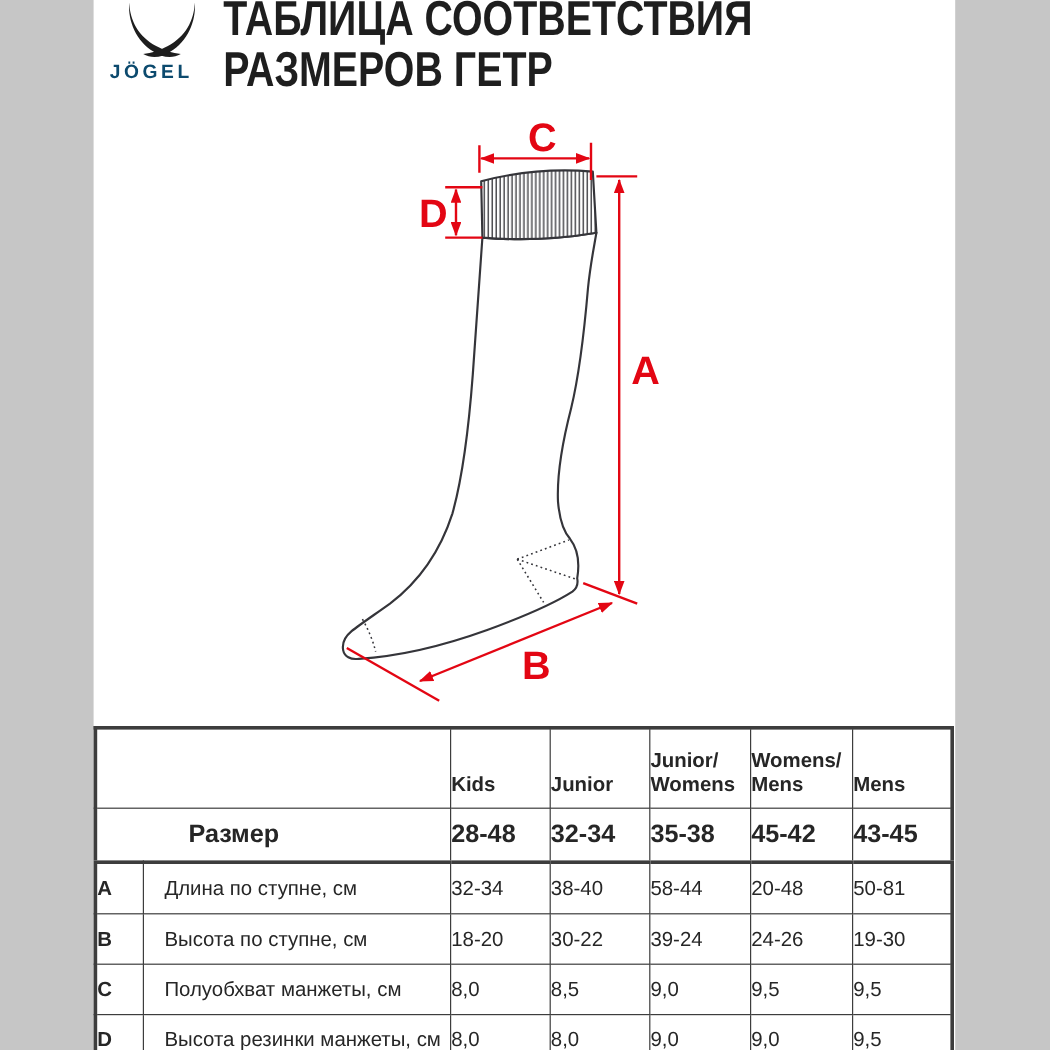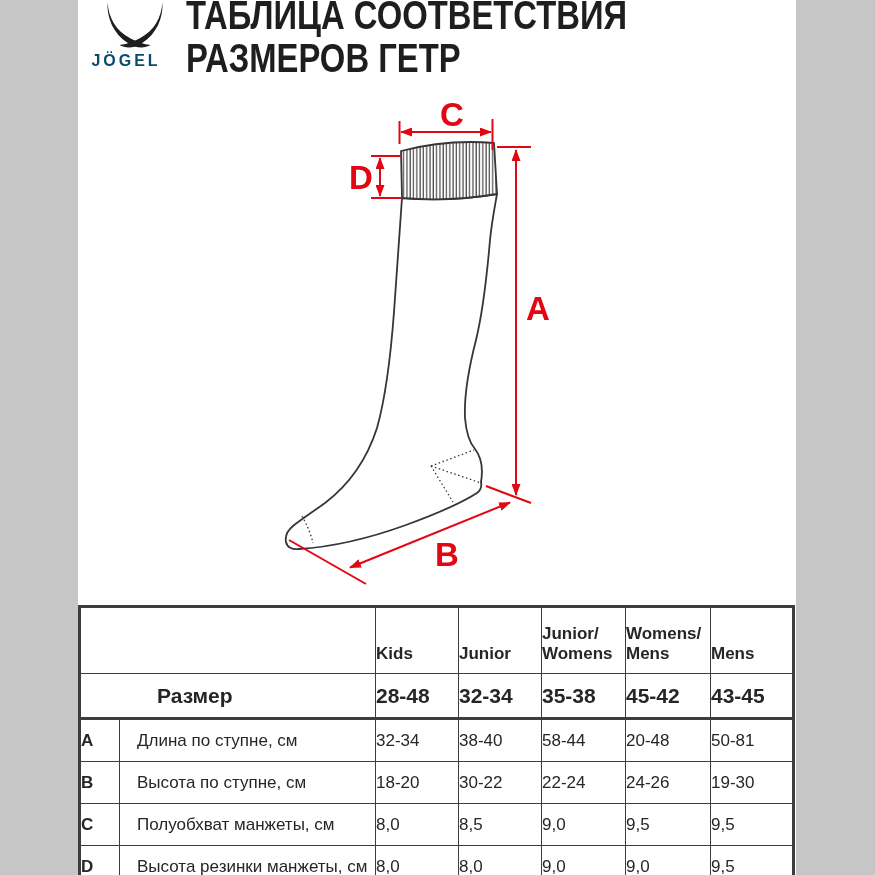--- a/index.html
+++ b/index.html
@@ -167,21 +167,21 @@
         <td>38-40</td>
         <td>58-44</td>
         <td>20-48</td>
         <td>50-81</td>
       </tr>
       <tr class="r-data">
         <td class="letter">B</td>
         <td class="rowlabel">Высота по ступне, см</td>
         <td>18-20</td>
         <td>30-22</td>
-        <td>22-24</td>
+        <td>39-24</td>
         <td>24-26</td>
         <td>19-30</td>
       </tr>
       <tr class="r-data">
         <td class="letter">C</td>
         <td class="rowlabel">Полуобхват манжеты, см</td>
         <td>8,0</td>
         <td>8,5</td>
         <td>9,0</td>
         <td>9,5</td>

